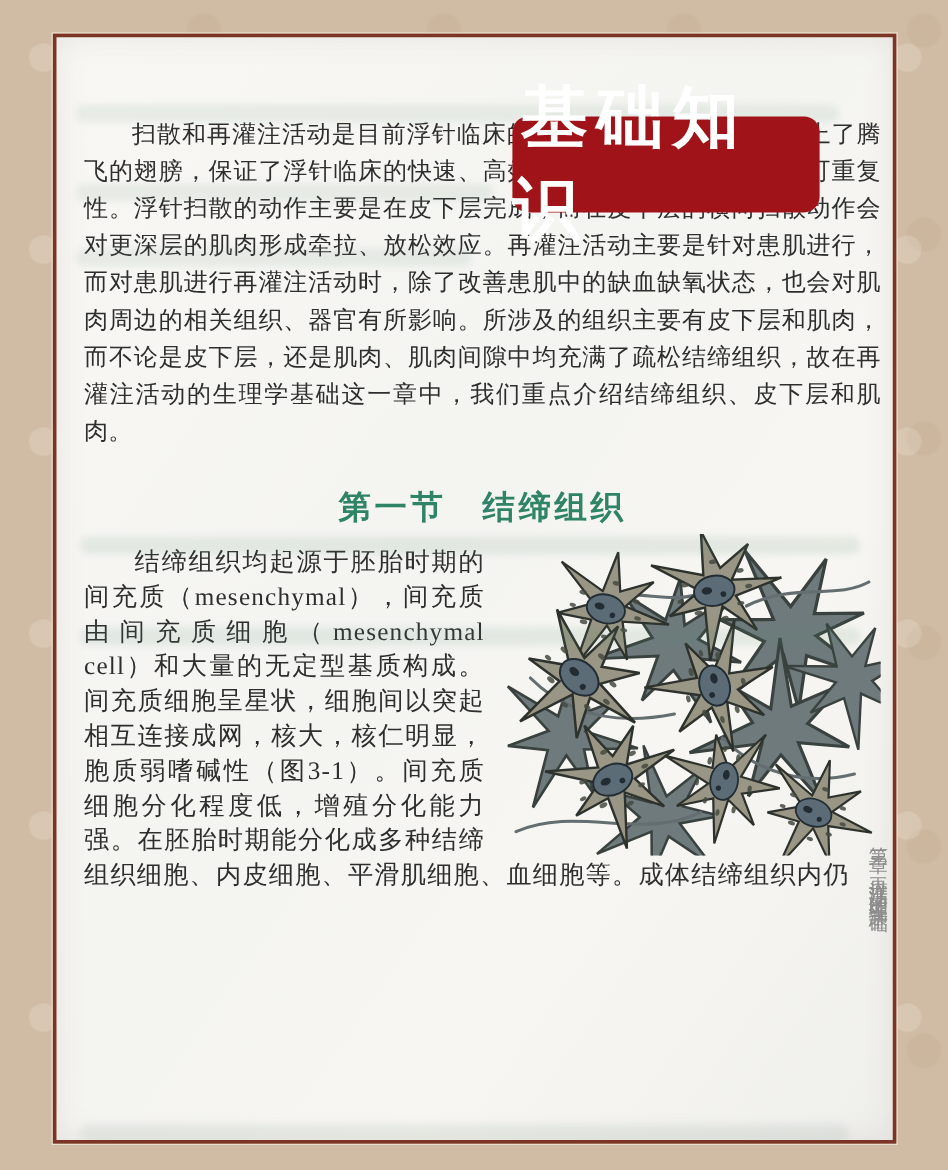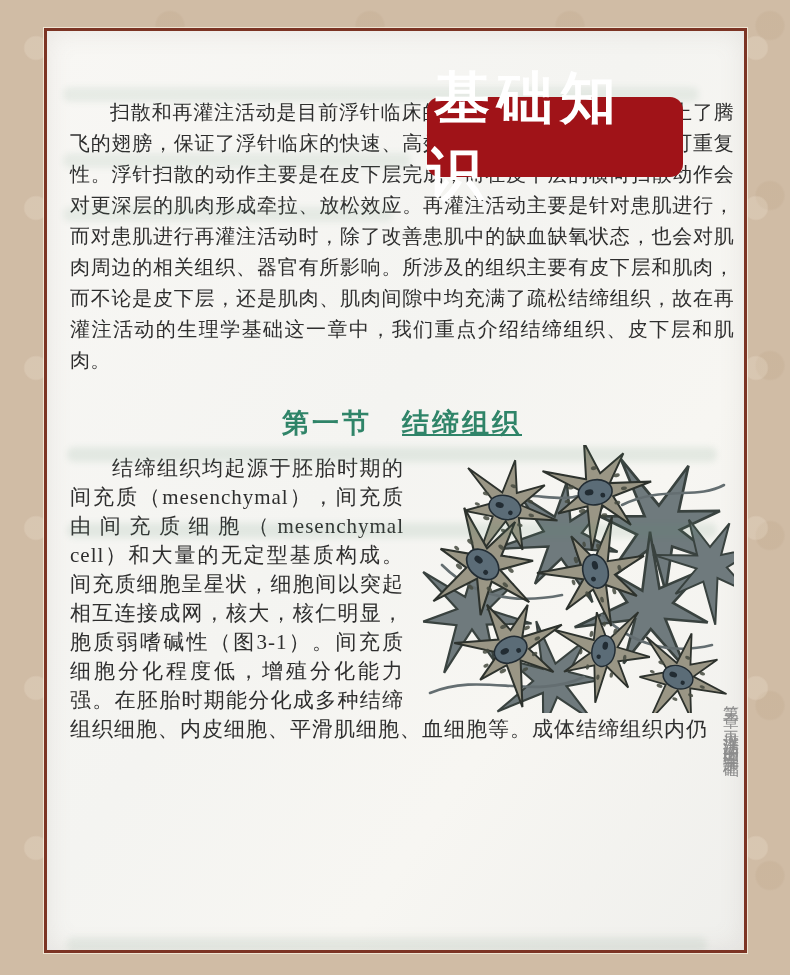--- a/index.html
+++ b/index.html
@@ -74,21 +74,21 @@
 
   .section-title {
     margin-top:30px;
     text-align:center;
     font-size:27px; line-height:34px;
     font-weight:bold;
     color:#2f8468;
     letter-spacing:3px;
     white-space:nowrap;
   }
-  .section-title .s2 { margin-left:30px;text-decoration:underline; }
+  .section-title .s2 { margin-left:30px; }
 
   .para2 { margin-top:26px; }
 
   .row3 { margin-top:5px; overflow:hidden; }
   .fig {
     float:right;
     width:322px;
     margin:0 0 0 8px;
   }
   .fig svg { display:block; width:322px; height:268px; }

